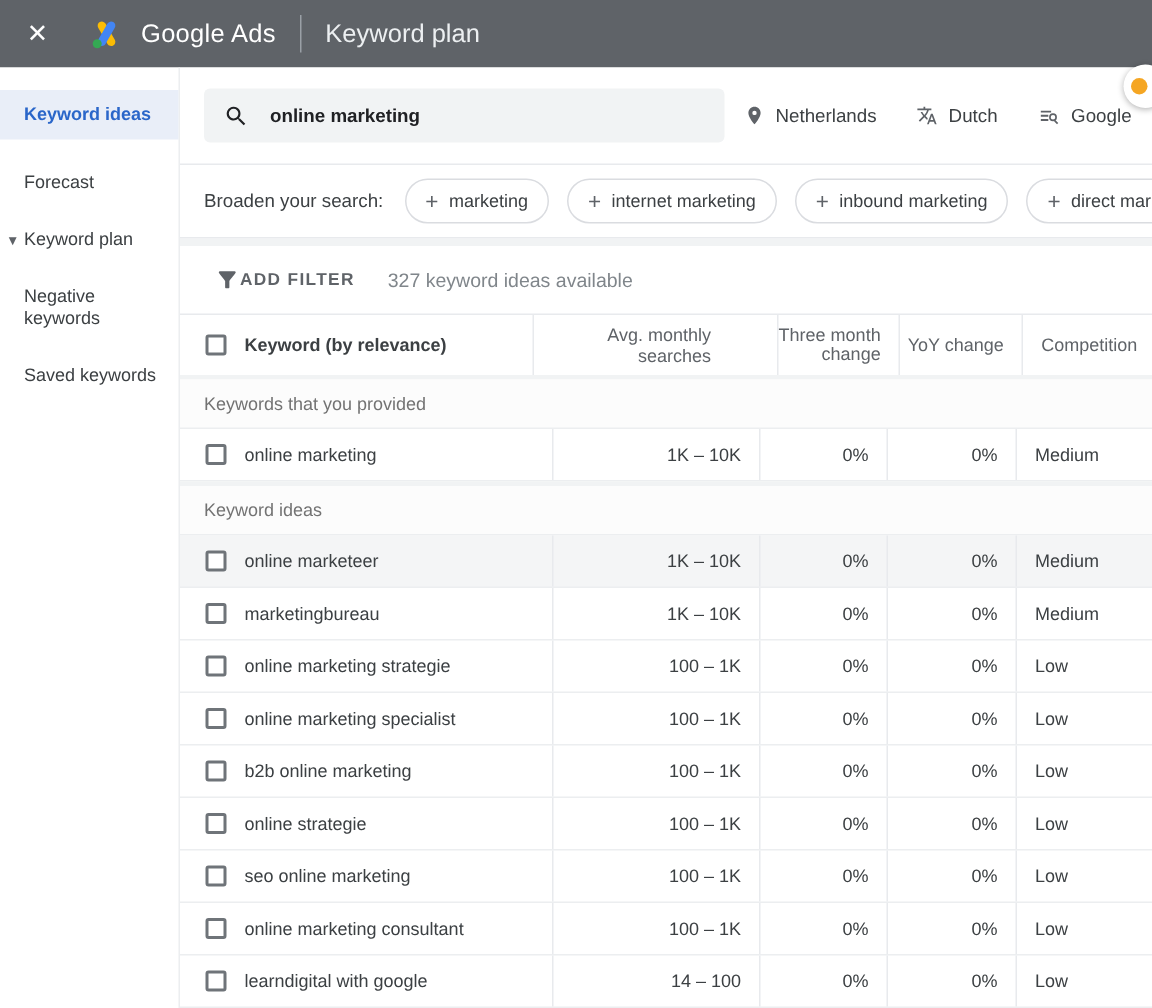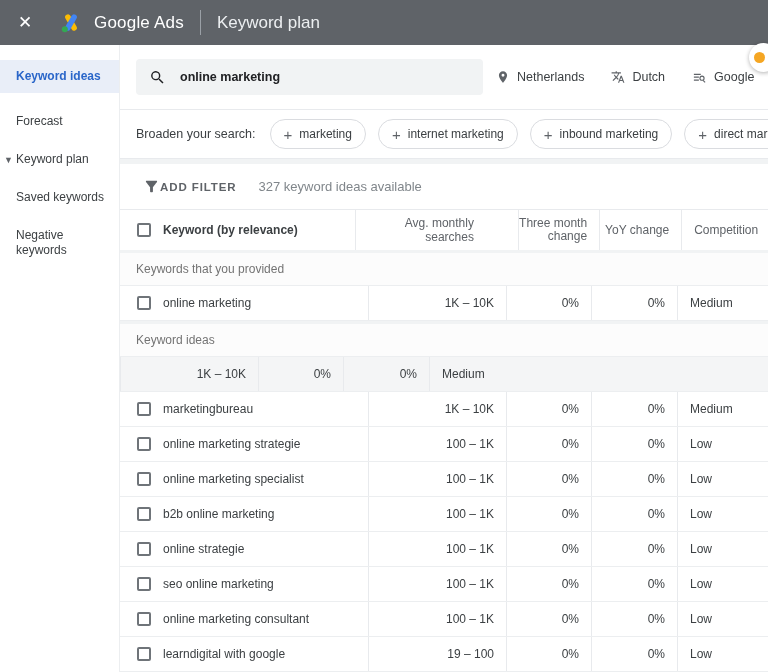--- a/index.html
+++ b/index.html
@@ -101,25 +101,25 @@
     <div class="side-item active">
       <span class="lbl">Keyword ideas</span>
     </div>
     <div class="side-item">
       <span class="lbl">Forecast</span>
     </div>
     <div class="side-item">
       <span class="tri">▼</span>
       <span class="lbl">Keyword plan</span>
     </div>
+    <div class="side-item narrow">
+      <span class="lbl">Negative keywords</span>
+    </div>
     <div class="side-item">
       <span class="lbl">Saved keywords</span>
-    </div>
-    <div class="side-item narrow">
-      <span class="lbl">Negative keywords</span>
     </div>
   </div>
 
   <div class="main">
 
     <div class="card-search">
       <div class="search-box">
         <svg width="17" height="17" viewBox="0 0 24 24" fill="#202124">
           <path d="M15.5 14h-.79l-.28-.27a6.5 6.5 0 1 0-.7.7l.27.28v.79l5 4.99L20.49 19l-4.99-5zm-6 0A4.5 4.5 0 1 1 14 9.5 4.5 4.5 0 0 1 9.5 14z"></path>
         </svg>
@@ -208,20 +208,24 @@
         <div class="c-num c-3mo">0%</div>
         <div class="c-num c-yoy">0%</div>
         <div class="c-comp">Medium</div>
       </div>
 
       <div class="gap3"></div>
 
       <div class="section-title">Keyword ideas</div>
 
       <div class="trow highlight">
+        <div class="c-key">
+          <span class="checkbox"></span>
+          <span class="kw">online marketeer</span>
+        </div>
         <div class="c-num c-avg">1K – 10K</div>
         <div class="c-num c-3mo">0%</div>
         <div class="c-num c-yoy">0%</div>
         <div class="c-comp">Medium</div>
       </div>
 
       <div class="trow">
         <div class="c-key">
           <span class="checkbox"></span>
           <span class="kw">marketingbureau</span>
@@ -296,21 +300,21 @@
         <div class="c-num c-3mo">0%</div>
         <div class="c-num c-yoy">0%</div>
         <div class="c-comp">Low</div>
       </div>
 
       <div class="trow">
         <div class="c-key">
           <span class="checkbox"></span>
           <span class="kw">learndigital with google</span>
         </div>
-        <div class="c-num c-avg">19 – 100</div>
+        <div class="c-num c-avg">14 – 100</div>
         <div class="c-num c-3mo">0%</div>
         <div class="c-num c-yoy">0%</div>
         <div class="c-comp">Low</div>
       </div>
 
     </div>
   </div>
 </div>
 
 </body></html>

